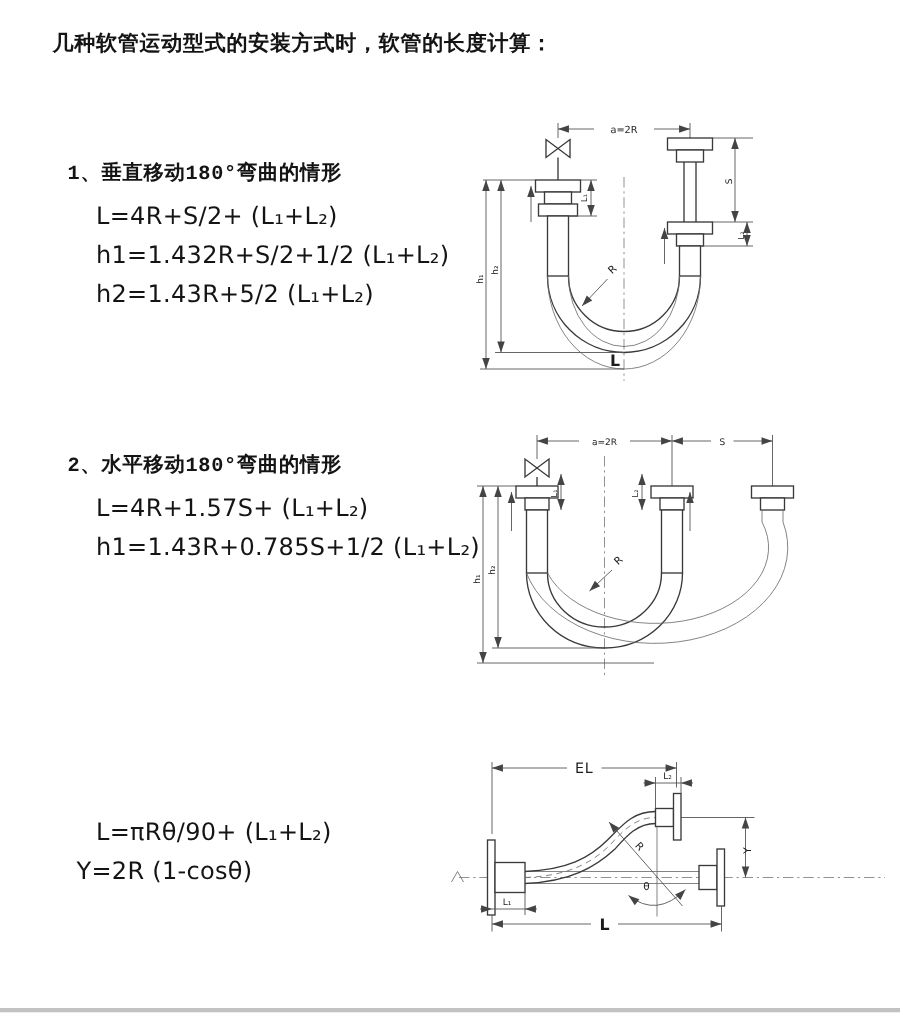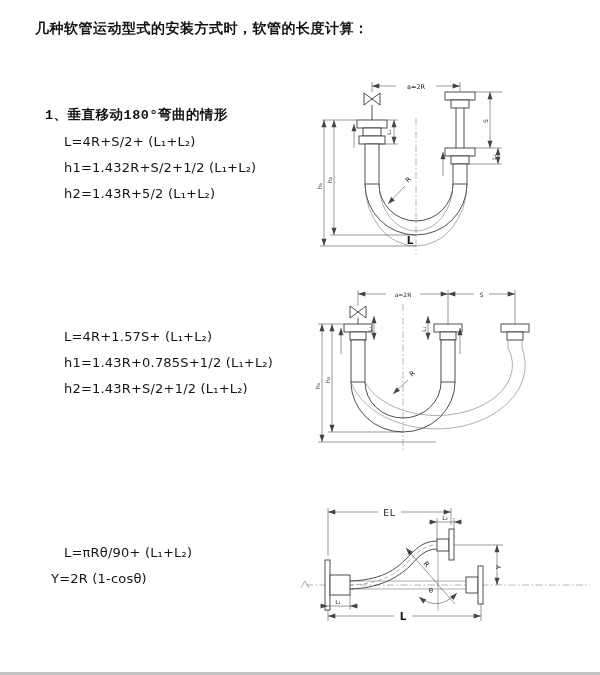--- a/index.html
+++ b/index.html
@@ -1,20 +1,20 @@
 <!DOCTYPE html>
 <html><head>
 <meta charset="utf-8">
 <style>
   html,body{margin:0;padding:0;background:#e9e9e9;}
   .page{position:relative;width:600px;height:675px;background:#ffffff;overflow:hidden;
         font-family:"DejaVu Sans","Liberation Sans",sans-serif;color:#141414;}
   .title{position:absolute;left:35px;top:20px;font-size:14px;font-weight:600;letter-spacing:.5px;white-space:nowrap;}
   .sec-heading{position:absolute;font-size:13.5px;font-weight:600;letter-spacing:.5px;white-space:nowrap;font-family:Liberation Mono, monospace;}
-  .formula{position:absolute;font-size:13px;font-weight:500;letter-spacing:.2px;white-space:nowrap;}
+  .formula{position:absolute;font-size:16px;font-weight:500;letter-spacing:.2px;white-space:nowrap;}
   .dwg{position:absolute;}
   .d1{left:310px;top:68px;}
   .d2{left:308px;top:282px;}
   .d3{left:298px;top:498px;}
   .bottom-edge{position:absolute;left:0;right:0;bottom:0;height:3px;background:#c2c2c2;}
   
   .ol{fill:none;stroke:#3a3a3a;stroke-width:.9;}
   .fit{fill:#ffffff;stroke:#3a3a3a;stroke-width:.9;}
   .thin{fill:none;stroke:#6a6a6a;stroke-width:.55;}
   .dim{fill:none;stroke:#555555;stroke-width:.6;}
@@ -32,23 +32,23 @@
 
 <div class="page">
 
   <div class="title">几种软管运动型式的安装方式时，软管的长度计算：</div>
 
   <div class="sec-heading" style="left:45px;top:106px">1、垂直移动180°弯曲的情形</div>
   <div class="formula" style="left:64px;top:134px">L=4R+S/2+ (L₁+L₂)</div>
   <div class="formula" style="left:64px;top:160px">h1=1.432R+S/2+1/2 (L₁+L₂)</div>
   <div class="formula" style="left:64px;top:186px">h2=1.43R+5/2 (L₁+L₂)</div>
 
+  <div class="sec-heading" style="left:45px;top:301px">2、水平移动180°弯曲的情形</div>
   <div class="formula" style="left:64px;top:329px">L=4R+1.57S+ (L₁+L₂)</div>
   <div class="formula" style="left:64px;top:355px">h1=1.43R+0.785S+1/2 (L₁+L₂)</div>
-  <div class="formula" style="left:64px;top:381px">h2=1.43R+S/2+1/2 (L₁+L₂)</div>
 
   <div class="formula" style="left:64px;top:545px">L=πRθ/90+ (L₁+L₂)</div>
   <div class="formula" style="left:51px;top:571px">Y=2R (1-cosθ)</div>
 
   <svg class="dwg d1" width="285" height="190" viewBox="0 0 285 190">
     <defs>
       <pattern id="braid1" width="5" height="5" patternUnits="userSpaceOnUse">
         <path d="M0 5 L5 0 M0 0 L5 5" stroke="#888" stroke-width="0.5" fill="none"></path>
       </pattern>
       <marker id="ar1" markerWidth="8" markerHeight="7" refX="7.6" refY="3.5" orient="auto-start-reverse" markerUnits="userSpaceOnUse">

